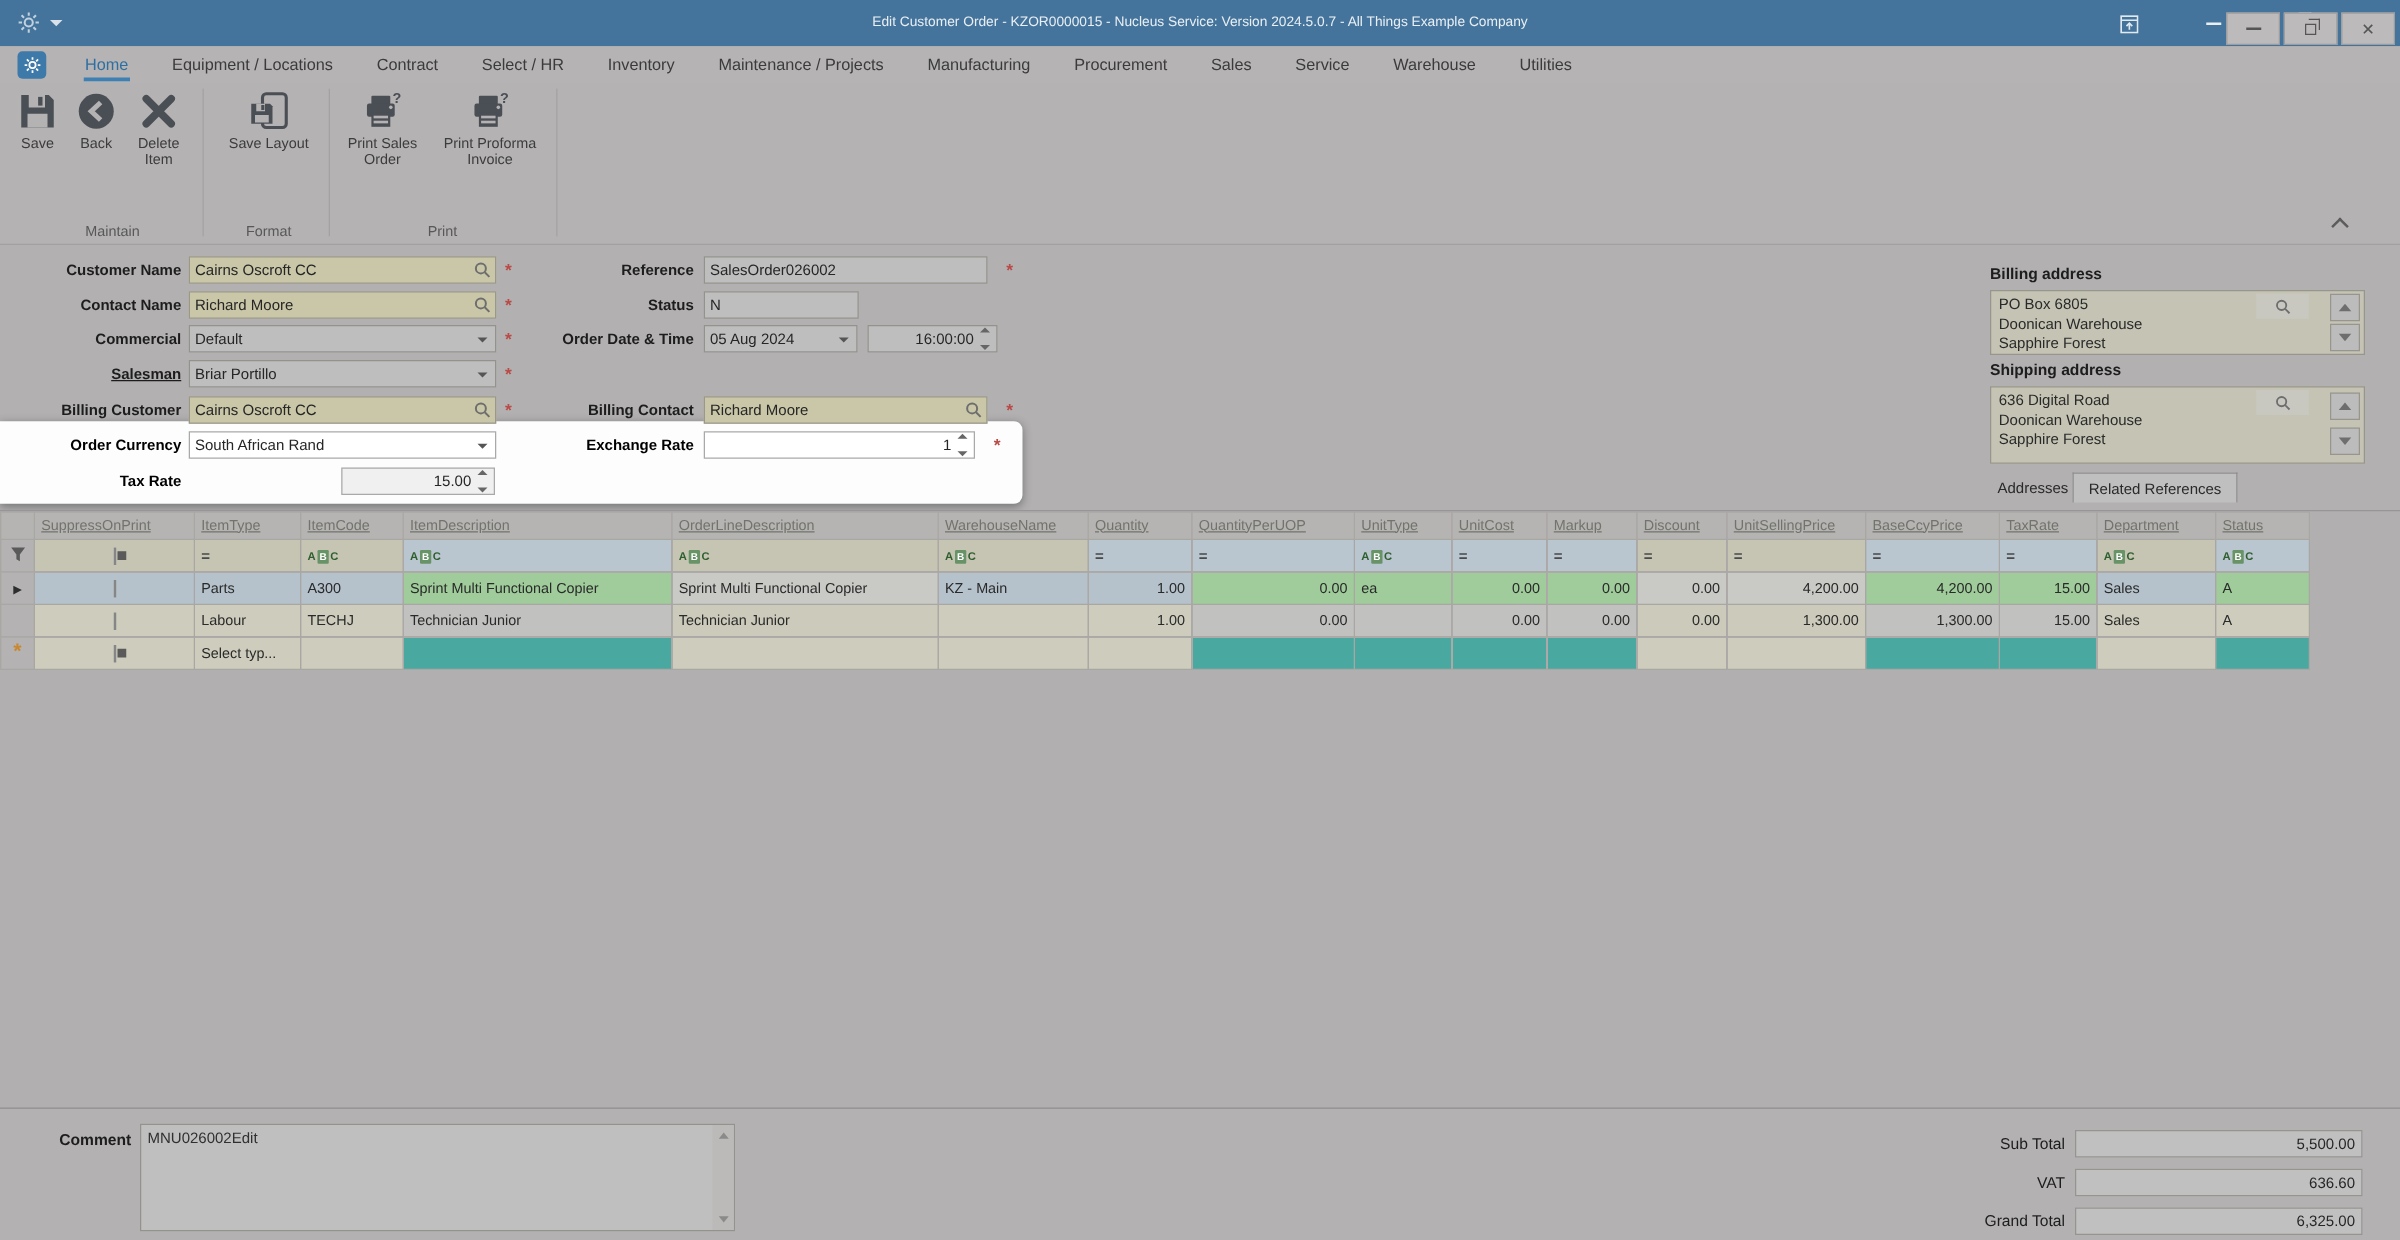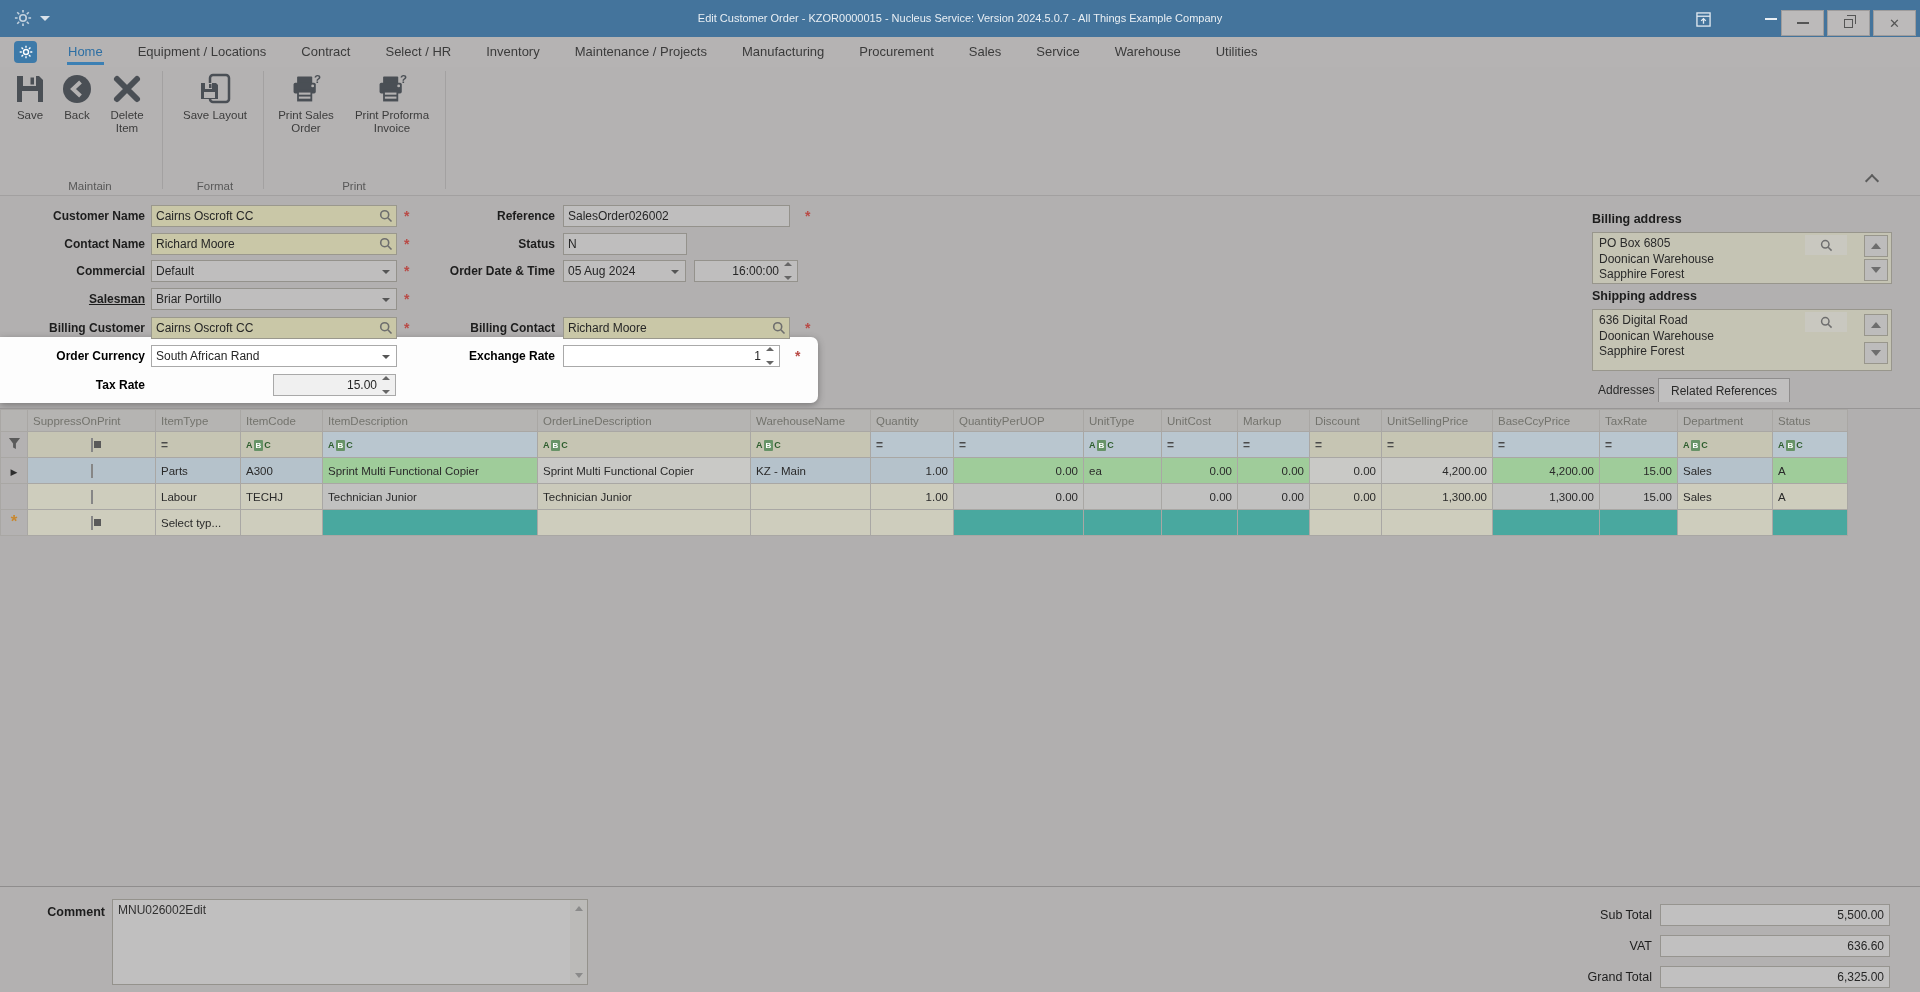--- a/index.html
+++ b/index.html
@@ -94,21 +94,21 @@
   .addr-tab { position:absolute; top:182px; height:24px; line-height:24px; font-size:12px; color:#2a2a2a;
     padding:0 12px; }
   .addr-tab.raised { background:#c0bfbf; border:1px solid #8f8d8d; border-bottom:none; }
 
   
   .gridwrap { position:absolute; left:0; top:408px; width:1920px; height:478px; background:#b1afaf;
     border-top:1px solid #979595; }
   table.grid { border-collapse:collapse; table-layout:fixed; width:1847px; }
   table.grid td, table.grid th { border:1px solid #a9a7a4; font-size:11.5px; font-weight:normal;
     color:#2a2a2a; padding:0 5px; overflow:hidden; white-space:nowrap; }
-  tr.ghead { height:22px; } tr.ghead th { background:#b5b4b2; color:#73736d; text-align:left; }
+  tr.ghead { height:22px; } tr.ghead th { background:#b5b4b2; color:#73736d; text-align:left;text-decoration:underline; }
   tr.gfilter { height:26px; } tr.grow { height:26px; }
   td.ind { background:#b4b2b2; text-align:center; padding:0; }
   th.ind { background:#b5b4b2; }
   
   tr.gfilter td.bB { background:#c6c5b3; } tr.gfilter td.bG { background:#b9c6cf; } tr.gfilter td.bW { background:#c6c5b3; }
   tr.r1 td.bB { background:#b5c2cb; } tr.r1 td.bG { background:#9fcc9a; } tr.r1 td.bW { background:#c9c9c6; }
   tr.r2 td.bB { background:#cecdbd; } tr.r2 td.bG { background:#c1c1c0; } tr.r2 td.bW { background:#cbcabb; }
   tr.r3 td.bB { background:#cecdbd; } tr.r3 td.bG { background:#49a89f; } tr.r3 td.bW { background:#cecdbd; }
   td.rnum { text-align:right; }
   .cb { width:13px; height:13px; background:#d2d2d2; border:1px solid #868686; margin:0 auto; position:relative; }

